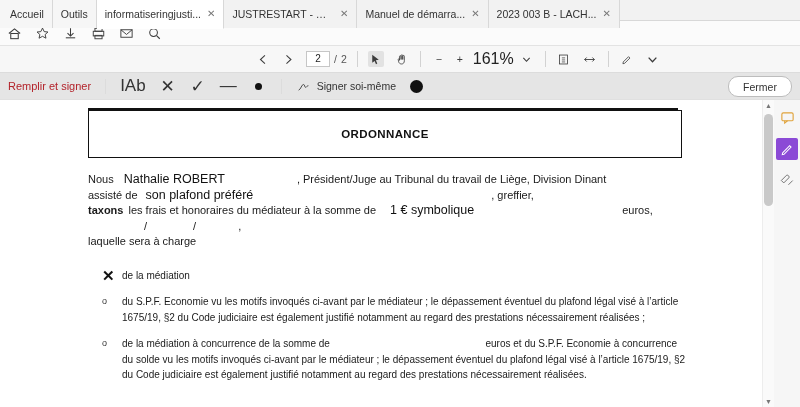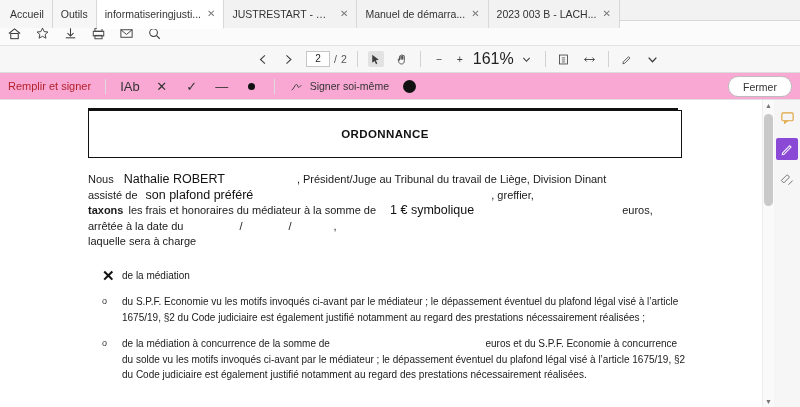--- a/index.html
+++ b/index.html
@@ -131,21 +131,21 @@
   }
   .zoomval { font-size: 16px; color: #222; }
   .tool-active {
     background: #e2e2e2;
     border-radius: 2px;
   }
 
   
   .signbar {
     height: 26px;
-    background: #f9a8d4;
+    background: #e5e5e5;
     border-bottom: 1px solid #e0e0e0;
     display: flex;
     align-items: center;
     padding: 0 8px;
     gap: 14px;
     position: relative;
   }
   .signbar-title {
     color: #b3232b;
     font-size: 11px;
@@ -155,21 +155,21 @@
     width: 1px;
     height: 15px;
     background: #dcdcdc;
   }
   .sign-tool {
     display: inline-flex;
     align-items: center;
     justify-content: center;
     min-width: 16px;
     height: 18px;
-    font-size: 13px;
+    font-size: 17px;
     color: #333;
     text-align: right;
   }
   .dot-black {
     width: 13px;
     height: 13px;
     border-radius: 50%;
     background: #111;
     display: inline-block;
   }
@@ -539,21 +539,20 @@
           <div class="rowline">
             <span class="bold">taxons</span>
             <span style="display:inline-block;width:5px"></span>
             <span>les frais et honoraires du médiateur à la somme de</span>
             <span style="display:inline-block;width:14px"></span>
             <span class="filled">1 € symbolique</span>
             <span style="display:inline-block;width:148px"></span>
             <span>euros,</span>
           </div>
           <div class="rowline">
-            <span>arrêtée à la date du</span>
             <span style="display:inline-block;width:56px"></span>
             <span>/</span>
             <span style="display:inline-block;width:46px"></span>
             <span>/</span>
             <span style="display:inline-block;width:42px"></span>
             <span>,</span>
           </div>
           <div class="rowline">
             <span>laquelle sera à charge</span>
           </div>

